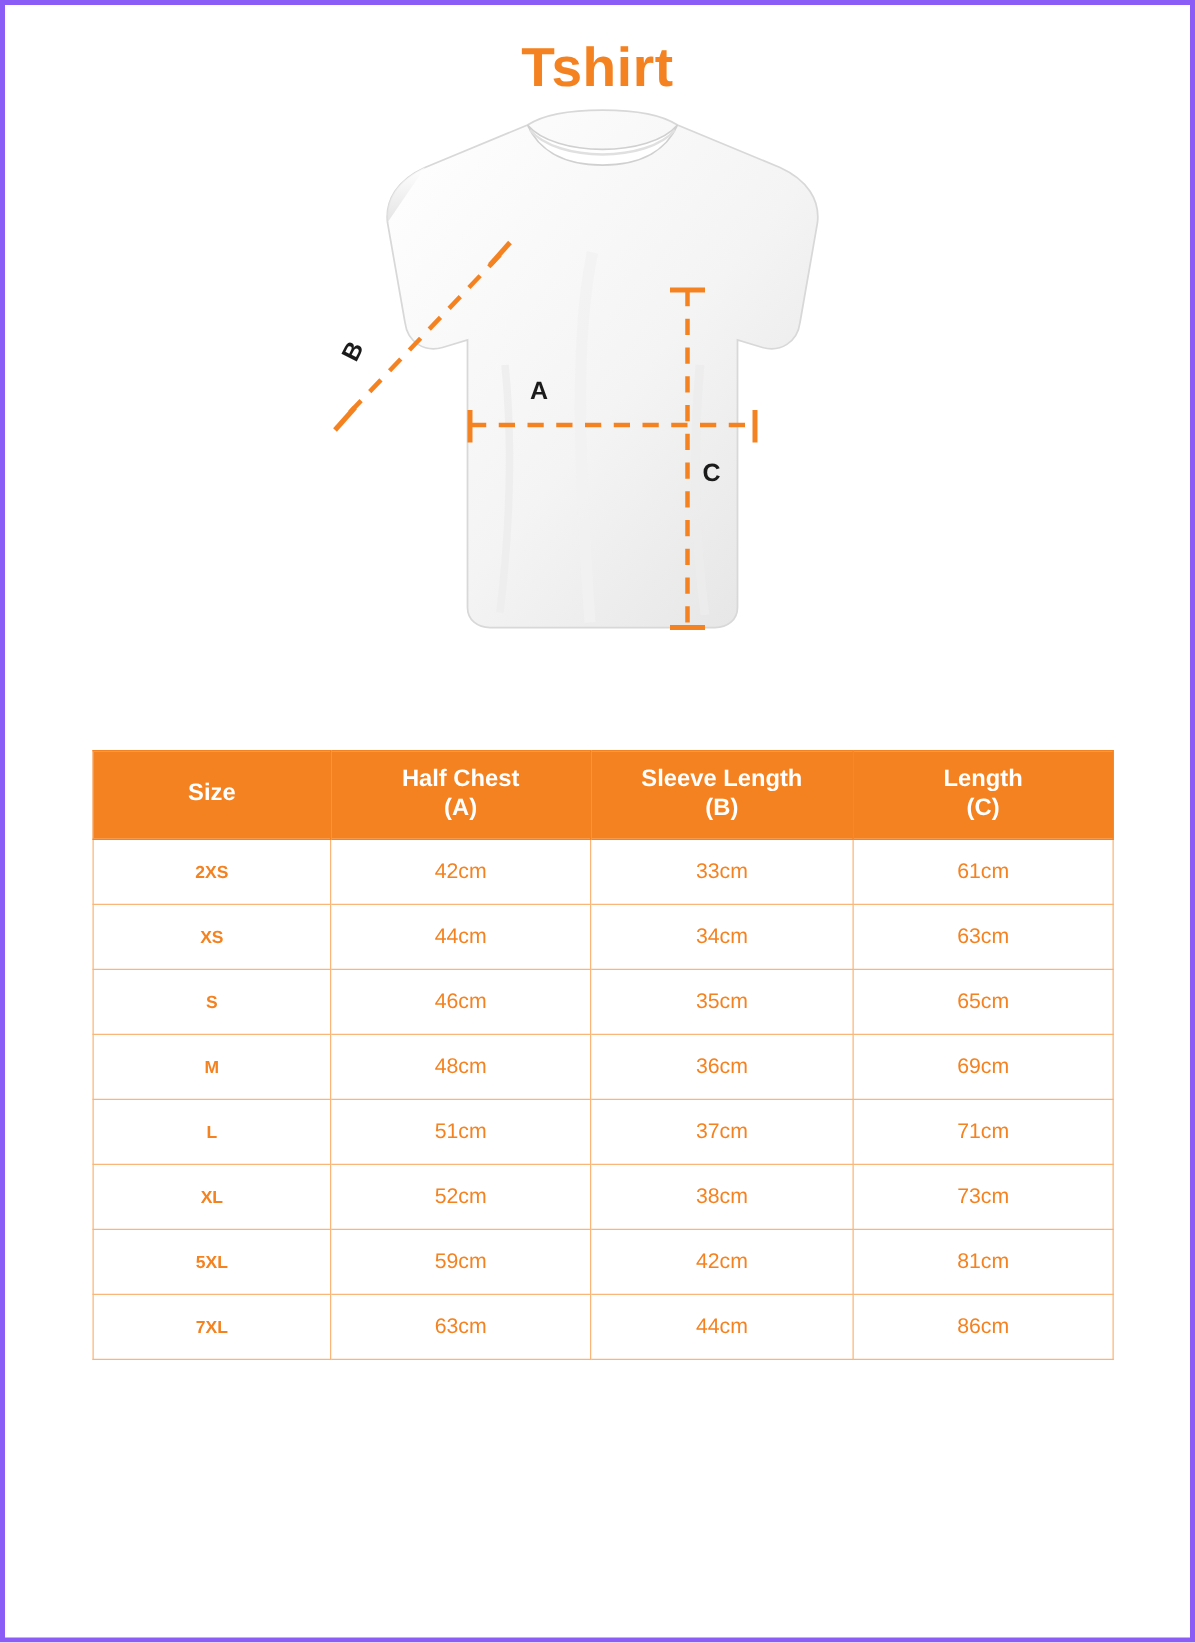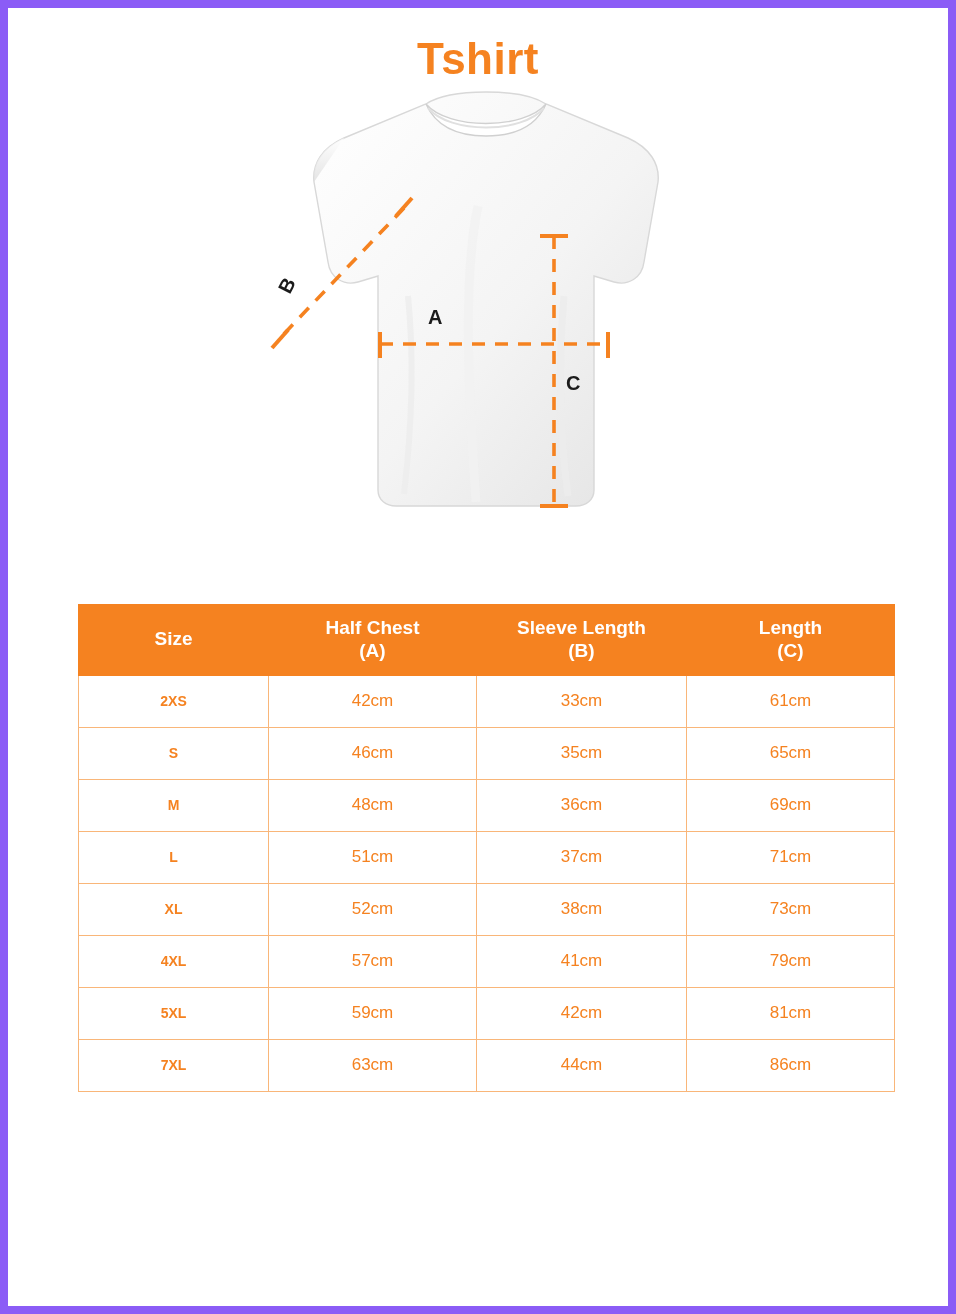--- a/index.html
+++ b/index.html
@@ -9,21 +9,21 @@
     width: 956px;
     height: 1314px;
     background: #ffffff;
     font-family: "Liberation Sans", sans-serif;
   }
   #page {
     position: relative;
     width: 956px;
     height: 1314px;
     background: #ffffff;
-    border: 8px solid #8b5cf6;
+    border: 4px solid #8b5cf6;
     overflow: hidden;
   }
   .title {
     text-align: center;
     font-size: 44px;
     font-weight: bold;
     color: #F58220;
     letter-spacing: 0.5px;
     margin-top: 26px;
     margin-bottom: 0;
@@ -199,20 +199,26 @@
         </tr>
       </thead>
       <tbody>
         <tr>
           <td class="size-cell">2XS</td>
           <td class="val-cell">42cm</td>
           <td class="val-cell">33cm</td>
           <td class="val-cell">61cm</td>
         </tr>
         <tr>
+          <td class="size-cell">XS</td>
+          <td class="val-cell">44cm</td>
+          <td class="val-cell">34cm</td>
+          <td class="val-cell">63cm</td>
+        </tr>
+        <tr>
           <td class="size-cell">S</td>
           <td class="val-cell">46cm</td>
           <td class="val-cell">35cm</td>
           <td class="val-cell">65cm</td>
         </tr>
         <tr>
           <td class="size-cell">M</td>
           <td class="val-cell">48cm</td>
           <td class="val-cell">36cm</td>
           <td class="val-cell">69cm</td>
@@ -223,26 +229,20 @@
           <td class="val-cell">37cm</td>
           <td class="val-cell">71cm</td>
         </tr>
         <tr>
           <td class="size-cell">XL</td>
           <td class="val-cell">52cm</td>
           <td class="val-cell">38cm</td>
           <td class="val-cell">73cm</td>
         </tr>
         <tr>
-          <td class="size-cell">4XL</td>
-          <td class="val-cell">57cm</td>
-          <td class="val-cell">41cm</td>
-          <td class="val-cell">79cm</td>
-        </tr>
-        <tr>
           <td class="size-cell">5XL</td>
           <td class="val-cell">59cm</td>
           <td class="val-cell">42cm</td>
           <td class="val-cell">81cm</td>
         </tr>
         <tr>
           <td class="size-cell">7XL</td>
           <td class="val-cell">63cm</td>
           <td class="val-cell">44cm</td>
           <td class="val-cell">86cm</td>

